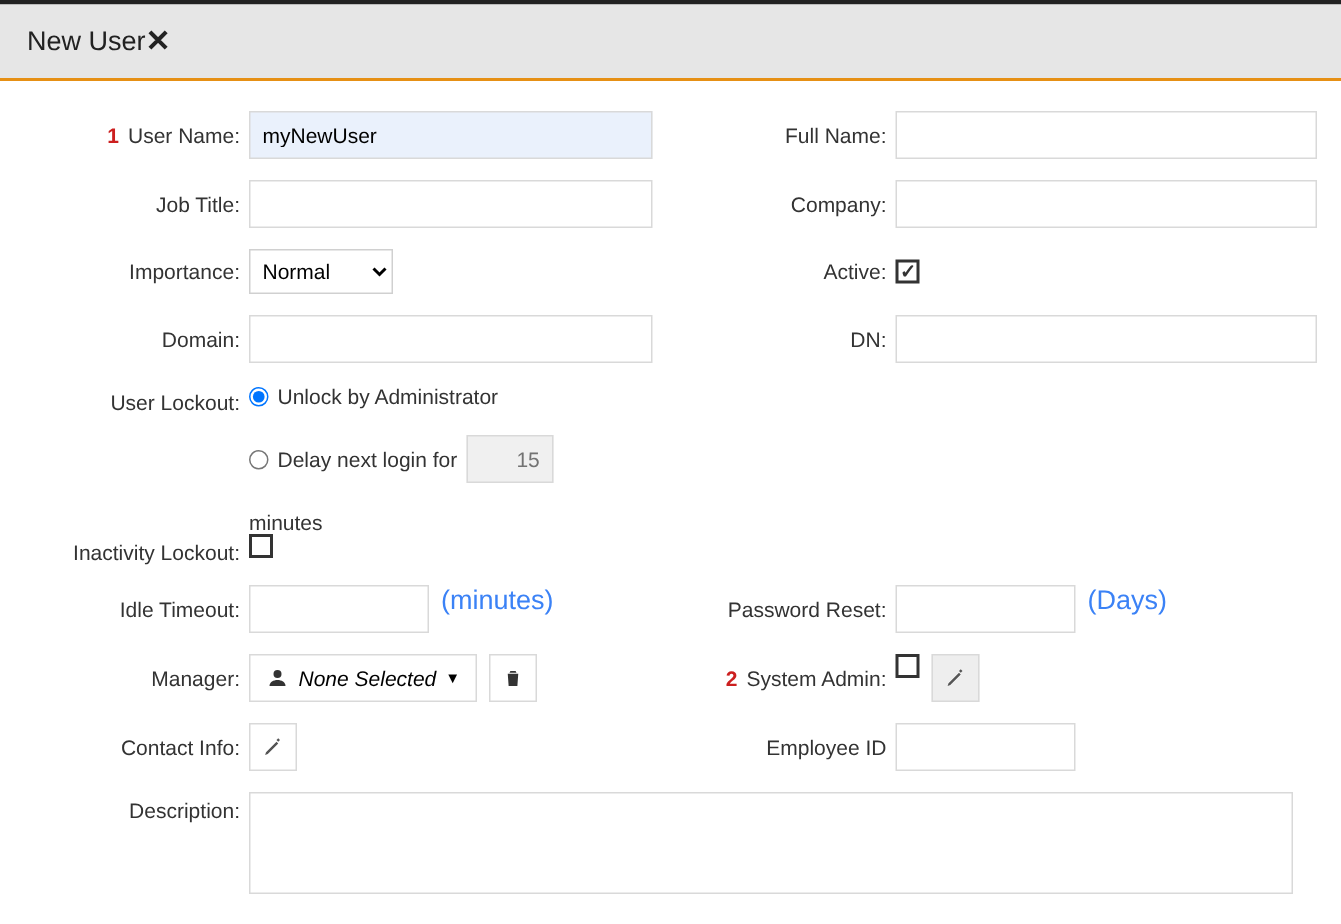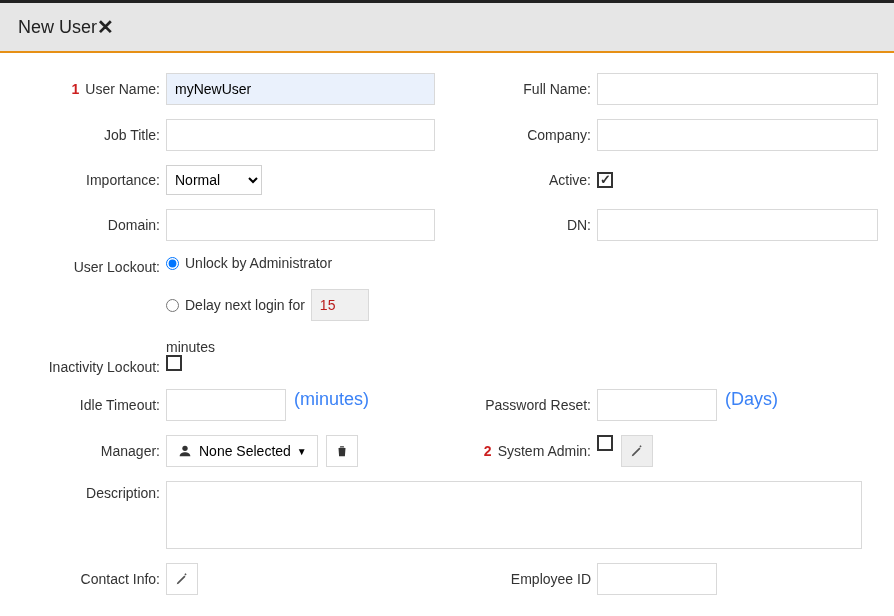--- a/index.html
+++ b/index.html
@@ -14,34 +14,34 @@
     .col { display: flex; align-items: center; }
     .col-left { width: 50%; padding-right: 12px; }
     .col-right { width: 50%; padding-left: 0px; }
     .lbl { width: 150px; text-align: right; padding-right: 6px; color: #333; font-size: 14px; display: flex; justify-content: flex-end; align-items: center; }
     .lbl .callout { color: #cc1f1f; font-weight: bold; margin-right: 6px; }
     .ctl { flex: 1; display: flex; align-items: flex-start; gap: 8px; }
     input[type=text].field, textarea.field {
       border: 1px solid #d9d9d9; height: 32px; padding: 4px 8px; font-size: 14px; width: 100%; background: #fff;
     }
     input[type=text].field.hl { background: #eaf1fc; }
-    input[type=text].field.small { width: 58px; text-align: left; background: #f0f0f0; color: #b91c1c; }
+    input[type=text].field.small { width: 58px; text-align: right; background: #f0f0f0; color: #737373; }
     input[type=text].field.med { width: 120px; }
     select.field { border: 1px solid #d0d0d0; height: 30px; padding: 2px 4px; font-size: 14px; width: 96px; background: #fff; }
     textarea.field { height: 68px; resize: none; }
     .suffix { color: #3b82f6; font-size: 18px; }
     .radio-row { display: flex; align-items: center; gap: 6px; margin-bottom: 10px; }
     .checkbox-sq {
       appearance: none; -webkit-appearance: none; width: 16px; height: 16px; border: 2px solid #333; background: #fff;
       display: inline-flex; align-items: center; justify-content: center; cursor: pointer; position: relative;
     }
     .checkbox-sq:checked::after { content: "✓"; font-size: 13px; line-height: 1; color: #333; font-weight: bold; position: absolute; top: -1px; left: 1px;}
     .icon-btn { width: 32px; height: 32px; border: 1px solid #d9d9d9; background: #fff; display: inline-flex; align-items: center; justify-content: center; cursor: pointer; }
     .icon-btn.shaded { background: #eee; }
-    .dropdown-btn { height: 32px; border: 1px solid #d9d9d9; background: #fff; display: inline-flex; align-items: center; padding: 0 10px; gap: 6px; cursor: pointer; font-size: 14px;}
+    .dropdown-btn { height: 32px; border: 1px solid #d9d9d9; background: #fff; display: inline-flex; align-items: center; padding: 0 10px; gap: 6px; cursor: pointer; font-size: 14px; font-style: italic;}
     .caret { font-size: 10px; }
     .footer { display: flex; justify-content: center; gap: 10px; padding: 20px 0 20px 0; }
     .lockout-block { flex-direction: column; align-items: flex-start; }
   </style>
 </head>
 <body>
 
 <div class="topbar"></div>
 
 <div class="dialog-header">
@@ -188,44 +188,44 @@
         <input type="checkbox" class="checkbox-sq" style="">
         <button class="icon-btn shaded">
           <svg width="14" height="14" viewBox="0 0 24 24">
               <path d="M3 21l3-1 12-12-2-2L4 18l-1 3zm15-15l2-2-2-2-2 2 2 2z" fill="#555"></path>
             </svg>
         </button>
       </div>
     </div>
   </div>
 
+  <div class="row">
+    <div class="col col-left">
+      <div class="lbl">Contact Info:</div>
+      <div class="ctl">
+        <button class="icon-btn">
+          <svg width="14" height="14" viewBox="0 0 24 24">
+              <path d="M3 21l3-1 12-12-2-2L4 18l-1 3zm15-15l2-2-2-2-2 2 2 2z" fill="#555"></path>
+            </svg>
+        </button>
+      </div>
+    </div>
+    <div class="col col-right">
+      <div class="lbl">Employee ID</div>
+      <div class="ctl">
+          <input type="text" class="field med" value="" style="">
+        </div>
+    </div>
+  </div>
+
   <div class="row" style="align-items: flex-start;">
     <div class="lbl" style="width:150px; padding-top:4px;">Description:</div>
     <div class="ctl" style="flex:1; padding-right: 16px;">
       <textarea class="field" style=""></textarea>
     </div>
   </div>
 
-  <div class="row">
-    <div class="col col-left">
-      <div class="lbl">Contact Info:</div>
-      <div class="ctl">
-        <button class="icon-btn">
-          <svg width="14" height="14" viewBox="0 0 24 24">
-              <path d="M3 21l3-1 12-12-2-2L4 18l-1 3zm15-15l2-2-2-2-2 2 2 2z" fill="#555"></path>
-            </svg>
-        </button>
-      </div>
-    </div>
-    <div class="col col-right">
-      <div class="lbl">Employee ID</div>
-      <div class="ctl">
-          <input type="text" class="field med" value="" style="">
-        </div>
-    </div>
-  </div>
-
 </div>
 
 <div class="footer">
   
   
 </div>
 
 </body></html>

